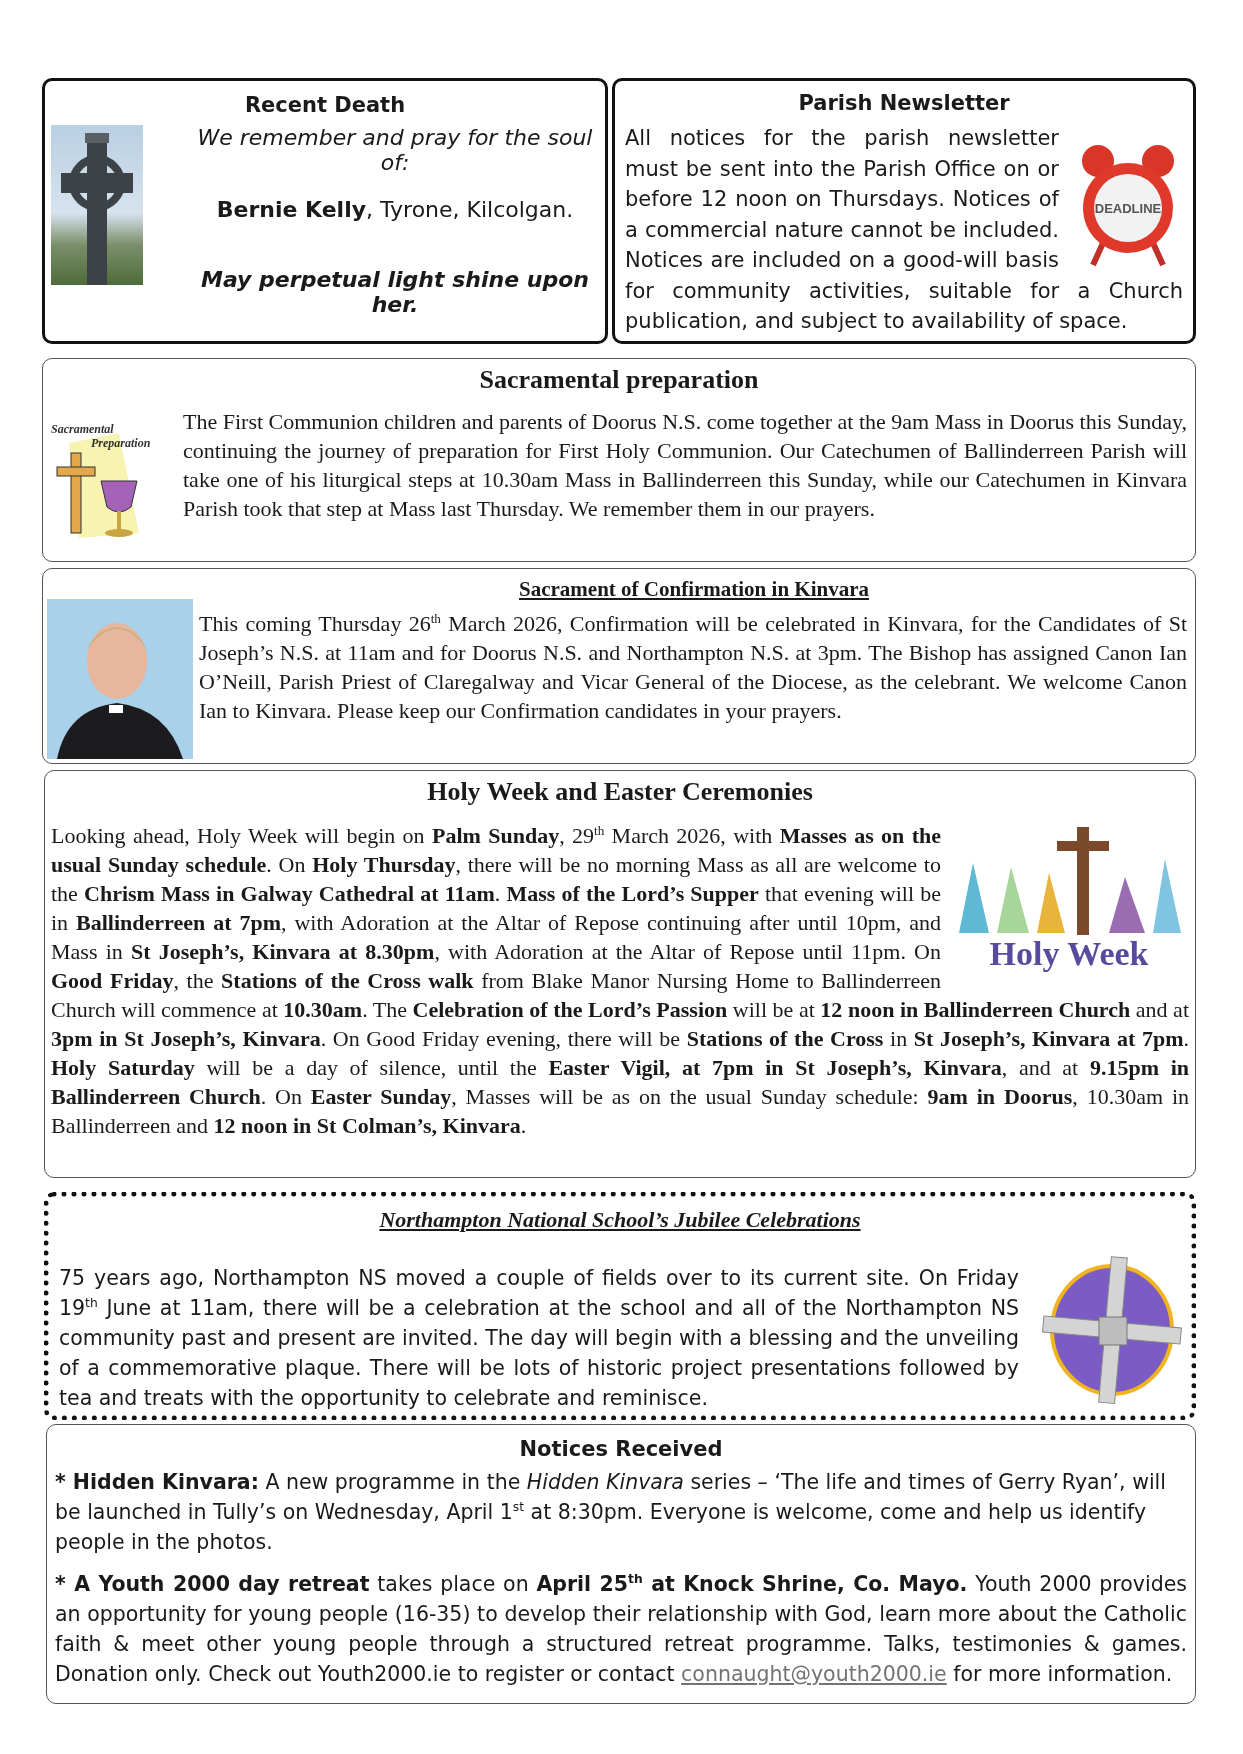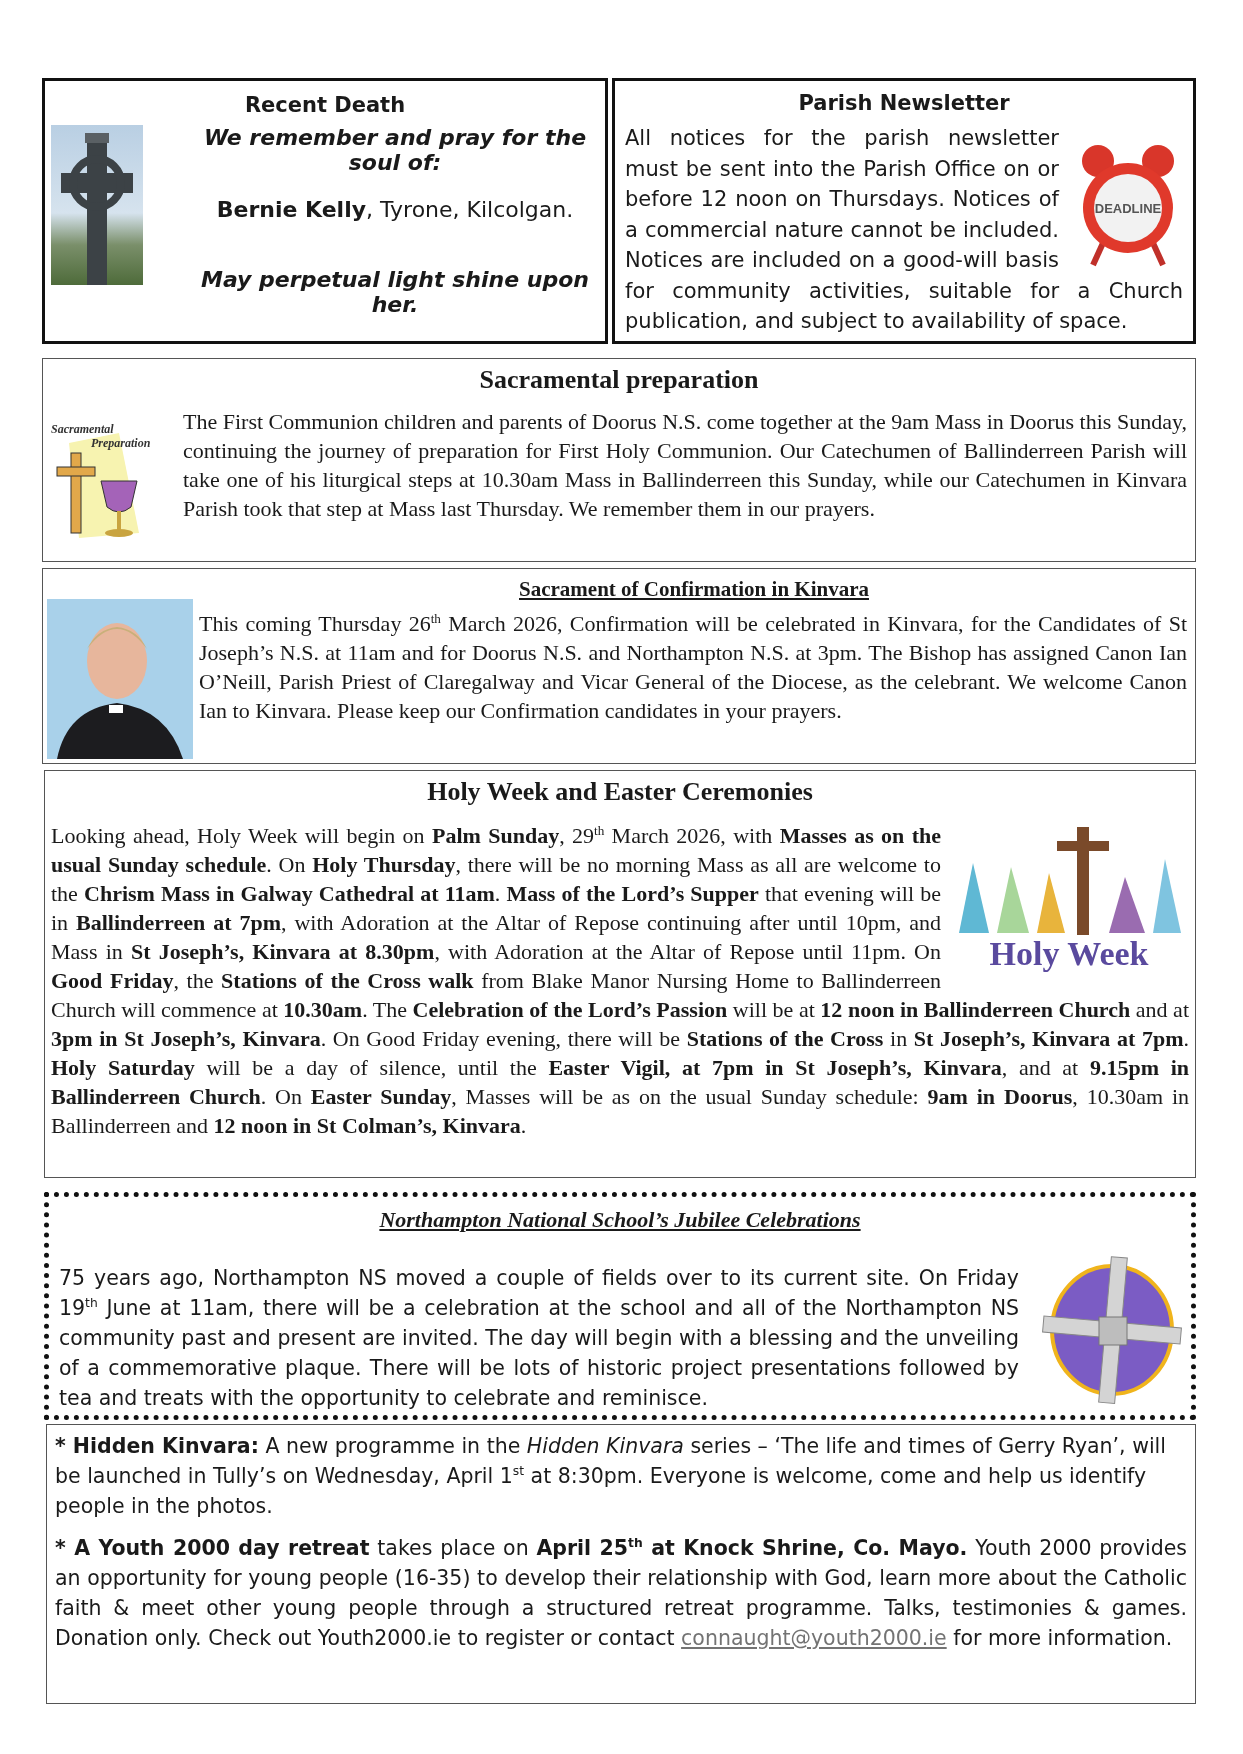--- a/index.html
+++ b/index.html
@@ -1,19 +1,19 @@
 <!DOCTYPE html>
 <html><head>
 <meta charset="utf-8">
 <style>
   html, body { margin: 0; padding: 0; background: #ffffff; }
   body { width: 1243px; height: 1754px; position: relative; overflow: hidden; color: #1a1a1a; }
   .sans { font-family: "DejaVu Sans", "Liberation Sans", sans-serif; }
   .serif { font-family: "Liberation Serif", "DejaVu Serif", serif; }
-  .box { position: absolute; box-sizing: border-box; background: #fff; }
+  .box { position: absolute; box-sizing: border-box; background: #fff; border-radius: 10px; }
   .thick { border: 3px solid #111; }
   .thin { border: 1.5px solid #555; }
   .dotted { border: 5px dotted #111; }
   .title { font-weight: bold; text-align: center; }
   .justify { text-align: justify; }
   b { font-weight: bold; }
   sup { font-size: 0.6em; vertical-align: super; line-height: 0; }
   .link { color: #737373; text-decoration: underline; cursor: pointer; }
 
   
@@ -53,21 +53,21 @@
 <div class="box thick sans" id="death">
   <div class="title">Recent Death</div>
   <div style="position:absolute; left:6px; top:44px; width:92px; height:160px; background:linear-gradient(#b9cfe3 0%, #d6e3ee 55%, #7a8f6a 75%, #4e6b3a 100%);">
     <svg width="92" height="160" viewBox="0 0 92 160">
       <rect x="36" y="12" width="20" height="148" fill="#3c4246"></rect>
       <rect x="10" y="48" width="72" height="20" fill="#3c4246"></rect>
       <circle cx="46" cy="58" r="24" fill="none" stroke="#3c4246" stroke-width="8"></circle>
       <rect x="34" y="8" width="24" height="10" fill="#5a6064"></rect>
     </svg>
   </div>
-  <div class="line" style="top:44px; font-style:italic;font-weight:bold;">We remember and pray for the soul of:</div>
+  <div class="line" style="top:44px; font-style:italic;">We remember and pray for the soul of:</div>
   <div class="line" style="top:116px;"><b>Bernie Kelly</b><span>, Tyrone, Kilcolgan.</span></div>
   <div class="line" style="top:186px; font-style:italic; font-weight:bold;">May perpetual light shine upon her.</div>
 </div>
 
 <div class="box thick sans" id="newsletter">
   <div class="title">Parish Newsletter</div>
   <div class="body justify">
     <div class="float-img">
       <svg width="110" height="140" viewBox="0 0 110 140">
         <circle cx="25" cy="28" r="16" fill="#d9362a"></circle>
@@ -138,15 +138,16 @@
     <svg width="142" height="150" viewBox="0 0 142 150">
       <ellipse cx="71" cy="75" rx="60" ry="64" fill="#7b5cc4" stroke="#f0b41c" stroke-width="4"></ellipse>
       <rect x="64" y="2" width="16" height="146" fill="#d4d4d4" stroke="#888" transform="rotate(5 71 75)"></rect>
       <rect x="2" y="67" width="138" height="16" fill="#d4d4d4" stroke="#888" transform="rotate(5 71 75)"></rect>
       <rect x="58" y="62" width="28" height="28" fill="#bdbdbd" stroke="#777"></rect>
     </svg>
   </div>
 </div>
 
 <div class="box thin sans" id="notices">
+  <div class="title">Notices Received</div>
   <div class="para"><b>* Hidden Kinvara:</b><span> A new programme in the </span><i>Hidden Kinvara</i><span> series – ‘The life and times of Gerry Ryan’, will be launched in Tully’s on Wednesday, April 1</span><sup>st</sup><span> at 8:30pm. Everyone is welcome, come and help us identify people in the photos.</span></div>
   <div class="para justify" style="margin-top:12px;"><b> * A Youth 2000 day retreat</b><span> takes place on </span><b>April 25</b><sup style="font-weight:bold;">th</sup><b> at Knock Shrine, Co. Mayo.</b><span> Youth 2000 provides an opportunity for young people (16-35) to develop their relationship with God, learn more about the Catholic faith &amp; meet other young people through a structured retreat programme. Talks, testimonies &amp; games. Donation only. Check out Youth2000.ie to register or contact </span><span class="link">connaught@youth2000.ie</span><span> for more information.</span></div>
 </div>
 
 </body></html>

